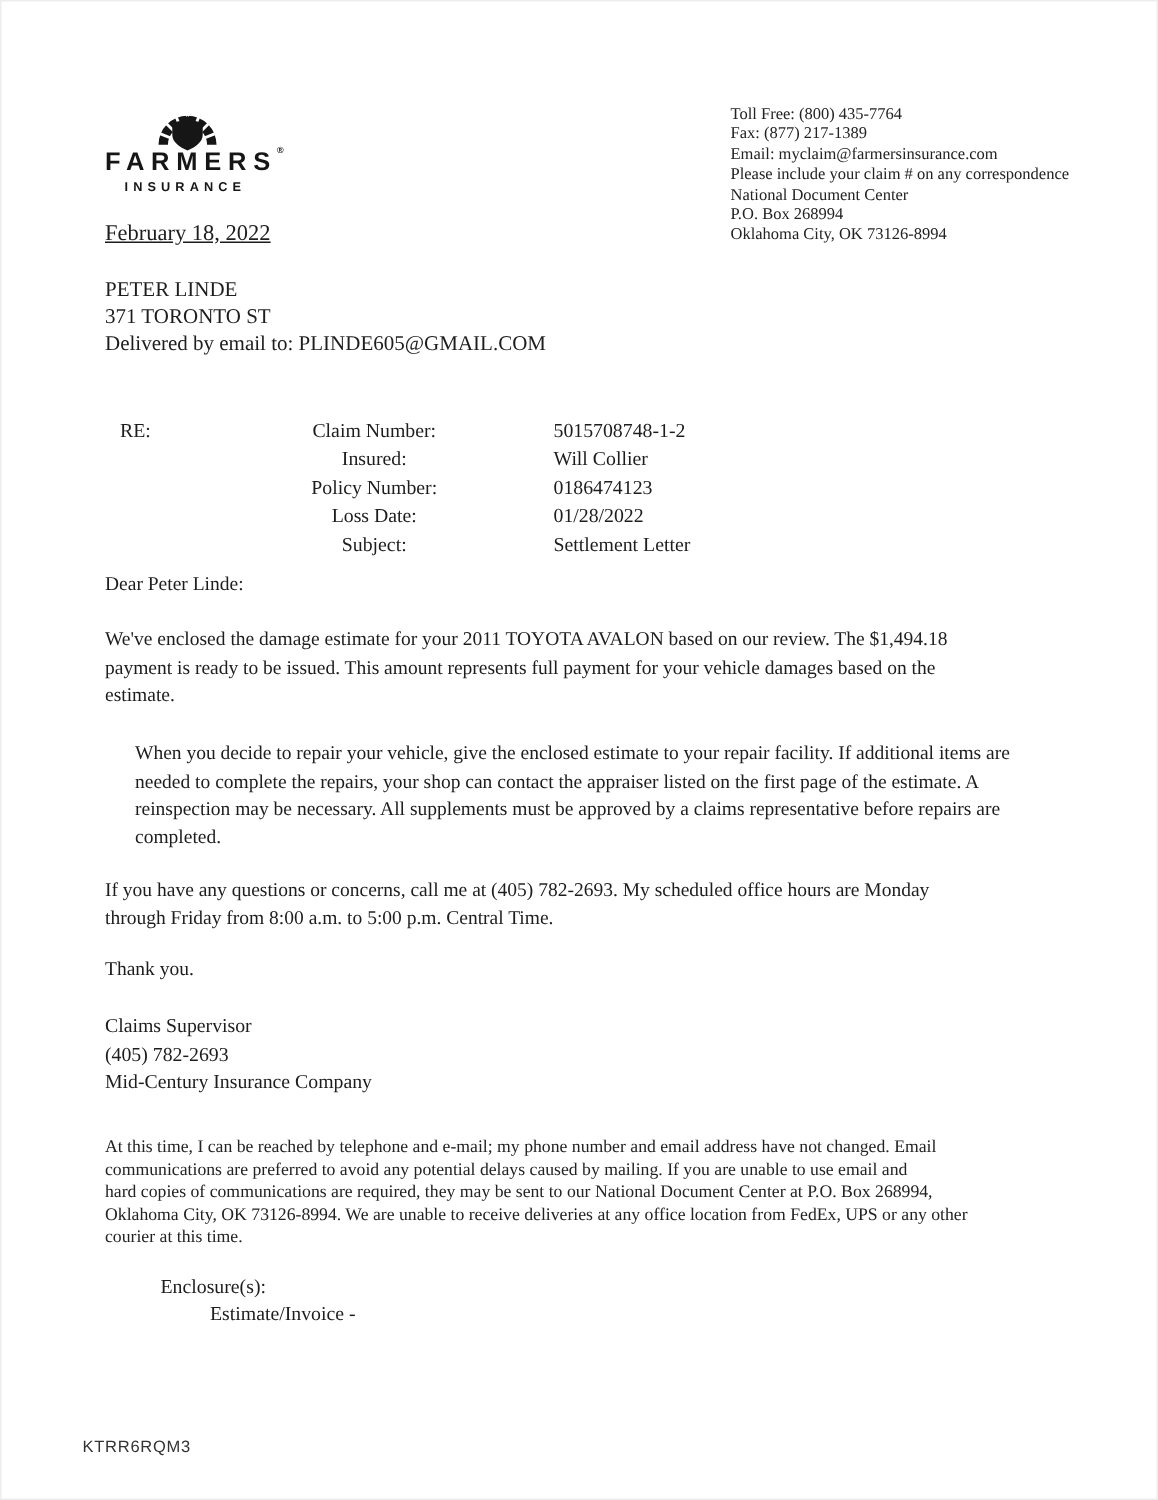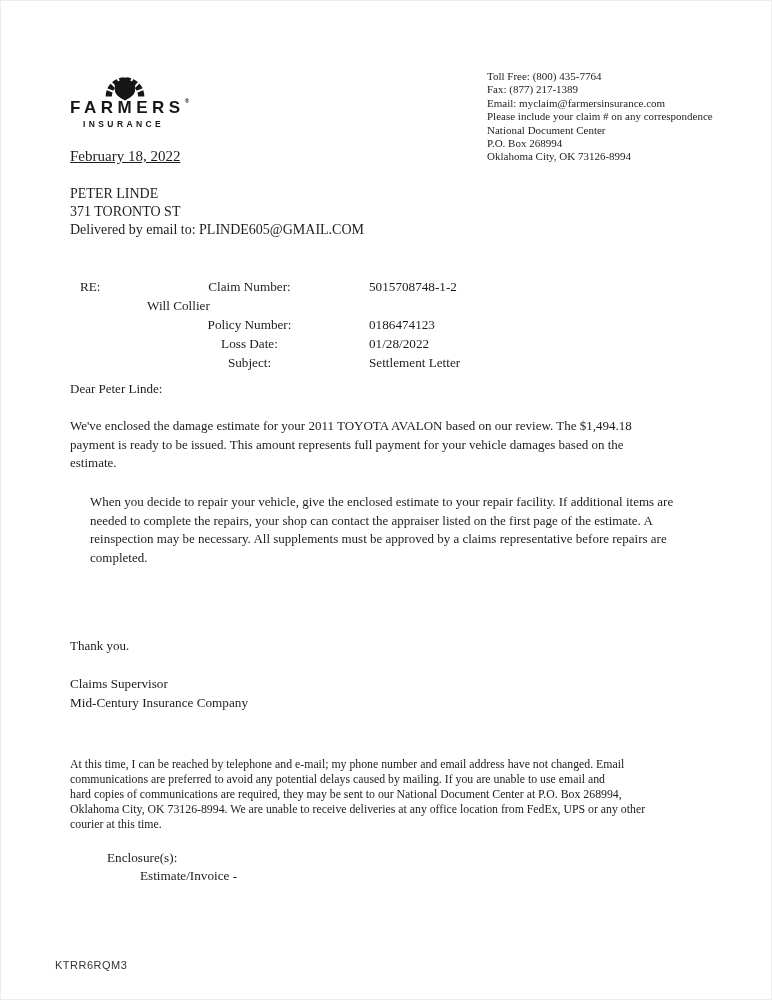--- a/index.html
+++ b/index.html
@@ -128,20 +128,21 @@
   </div>
 
   <div class="re-block">
     <div class="re-row">
       <span class="re-prefix">RE:</span>
       <span class="re-label">Claim Number:</span>
       <span class="re-value">5015708748-1-2</span>
     </div>
     <div class="re-row">
       <span class="re-prefix"></span>
+      <span class="re-label">Insured:</span>
       <span class="re-value">Will Collier</span>
     </div>
     <div class="re-row">
       <span class="re-prefix"></span>
       <span class="re-label">Policy Number:</span>
       <span class="re-value">0186474123</span>
     </div>
     <div class="re-row">
       <span class="re-prefix"></span>
       <span class="re-label">Loss Date:</span>
@@ -155,24 +156,27 @@
   </div>
 
   <div class="body-text salutation">Dear Peter Linde:</div>
   <div class="body-text para-1">We've enclosed the damage estimate for your 2011 TOYOTA AVALON based on our review. The $1,494.18
 payment is ready to be issued. This amount represents full payment for your vehicle damages based on the
 estimate.</div>
   <div class="body-text para-2">When you decide to repair your vehicle, give the enclosed estimate to your repair facility. If additional items are
 needed to complete the repairs, your shop can contact the appraiser listed on the first page of the estimate. A
 reinspection may be necessary. All supplements must be approved by a claims representative before repairs are
 completed.</div>
+  <div class="body-text para-3">If you have any questions or concerns, call me at (405) 782-2693. My scheduled office hours are Monday
+through Friday from 8:00 a.m. to 5:00 p.m. Central Time.</div>
   <div class="body-text closing">Thank you.</div>
 
   <div class="signature-block">
     <div>Claims Supervisor</div>
+    <div>(405) 782-2693</div>
     <div>Mid-Century Insurance Company</div>
   </div>
 
   <div class="fine-print">At this time, I can be reached by telephone and e-mail; my phone number and email address have not changed. Email
 communications are preferred to avoid any potential delays caused by mailing. If you are unable to use email and
 hard copies of communications are required, they may be sent to our National Document Center at P.O. Box 268994,
 Oklahoma City, OK 73126-8994.  We are unable to receive deliveries at any office location from FedEx, UPS or any other
 courier at this time.</div>
 
   <div class="enclosure-label">Enclosure(s):</div>

